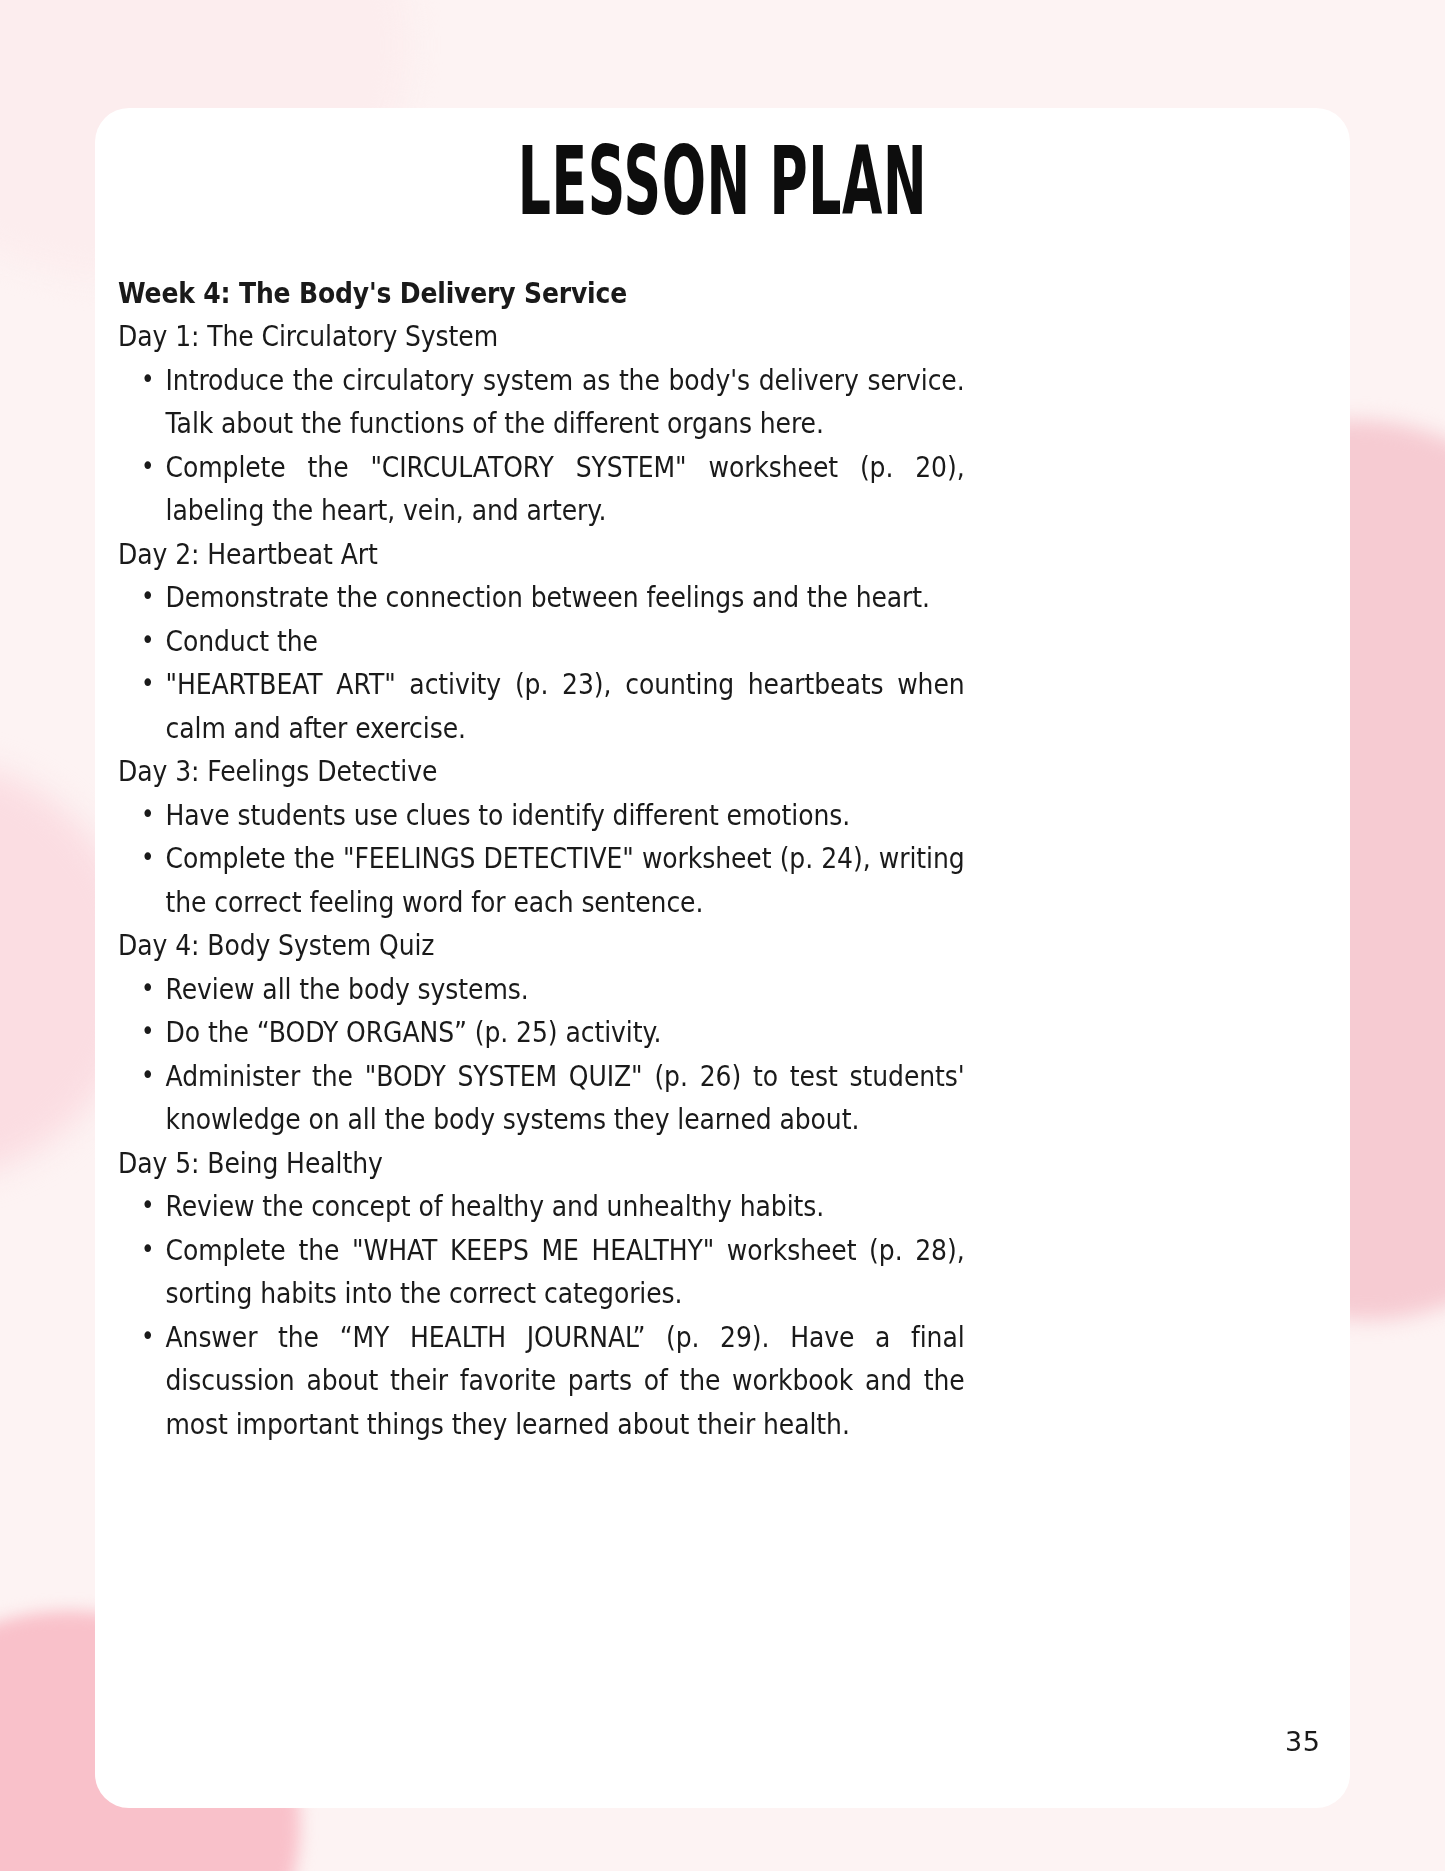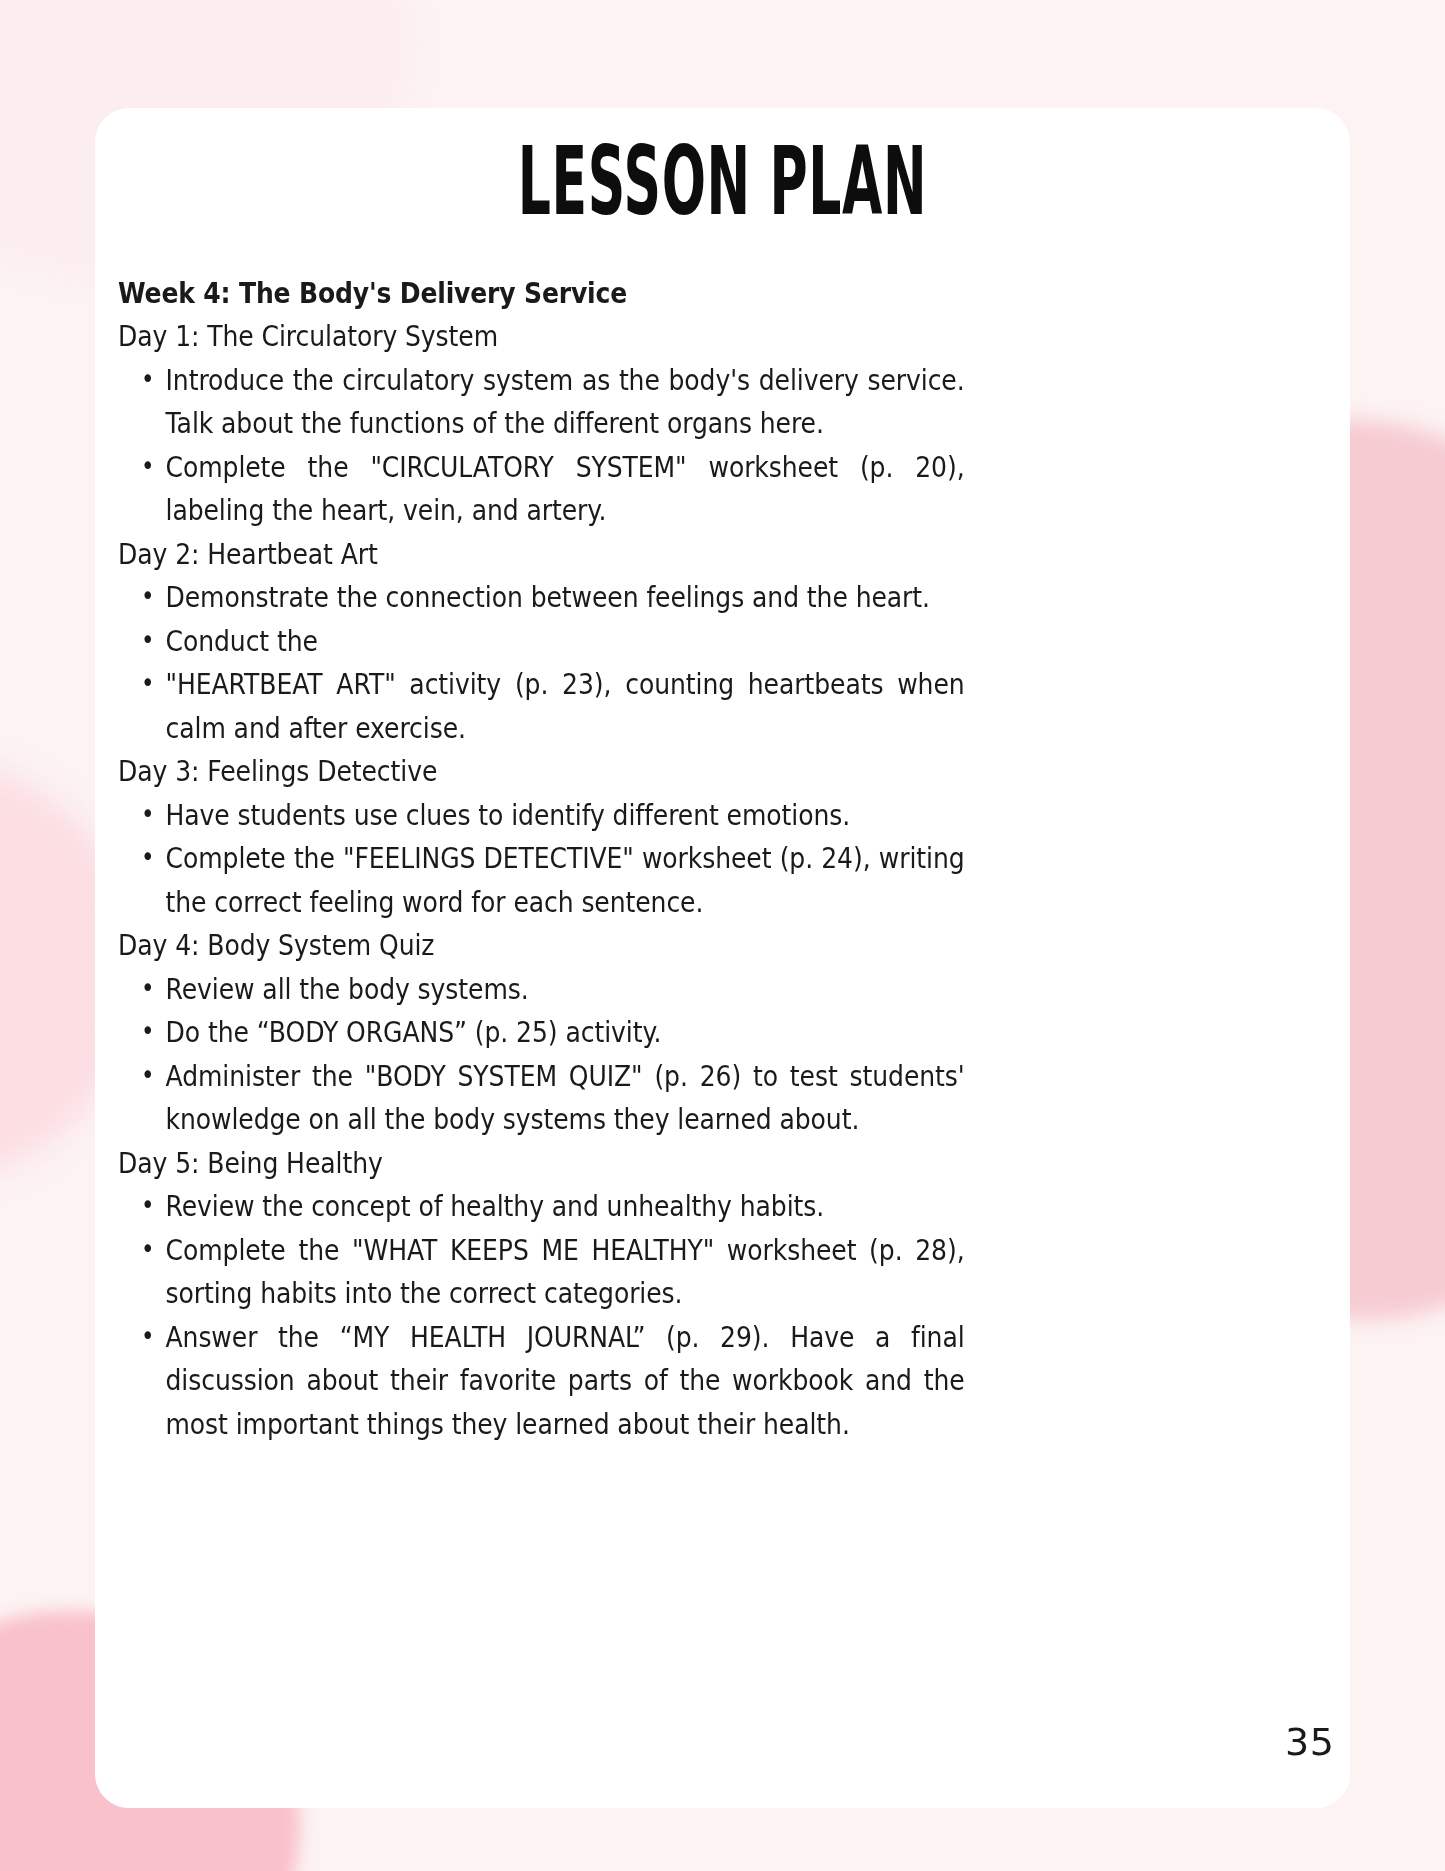--- a/index.html
+++ b/index.html
@@ -158,21 +158,21 @@
   }
   ul.bullets > li.no-justify {
     text-align: left;
   }
 
   .page-number {
     position: absolute;
     left: 1285px;
     top: 1718px;
     font-family: "DejaVu Sans", sans-serif;
-    font-size: 38px;
+    font-size: 27px;
     line-height: 48px;
     color: #1A1A1A;
     letter-spacing: 0.5px;
   }
 </style>
 </head>
 <body>
 
 <div class="bg-layer">
   <div class="blob blob-top-left"></div>

